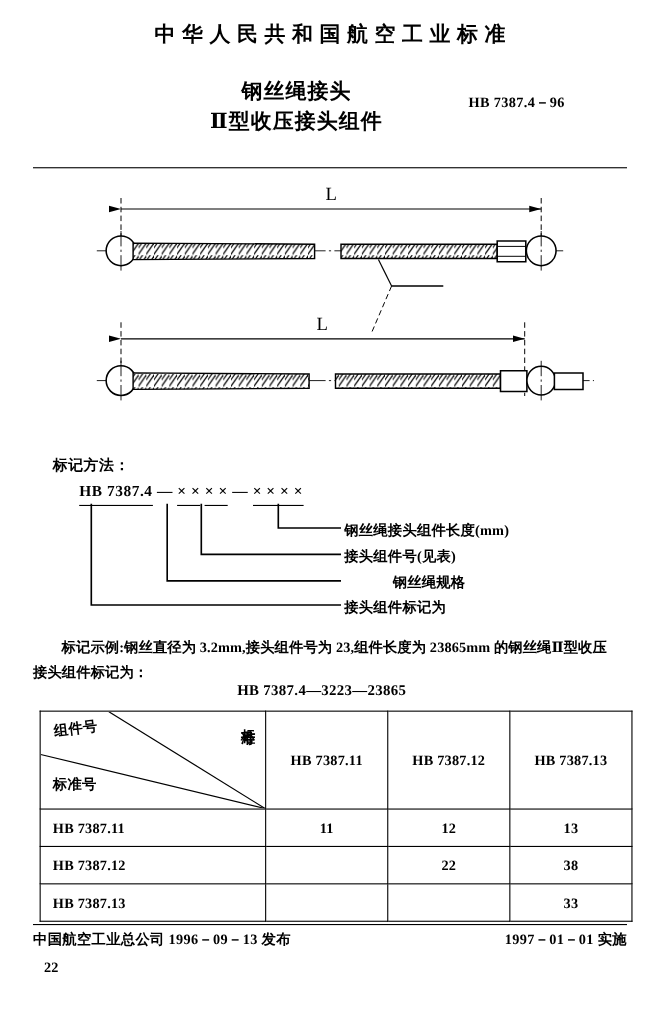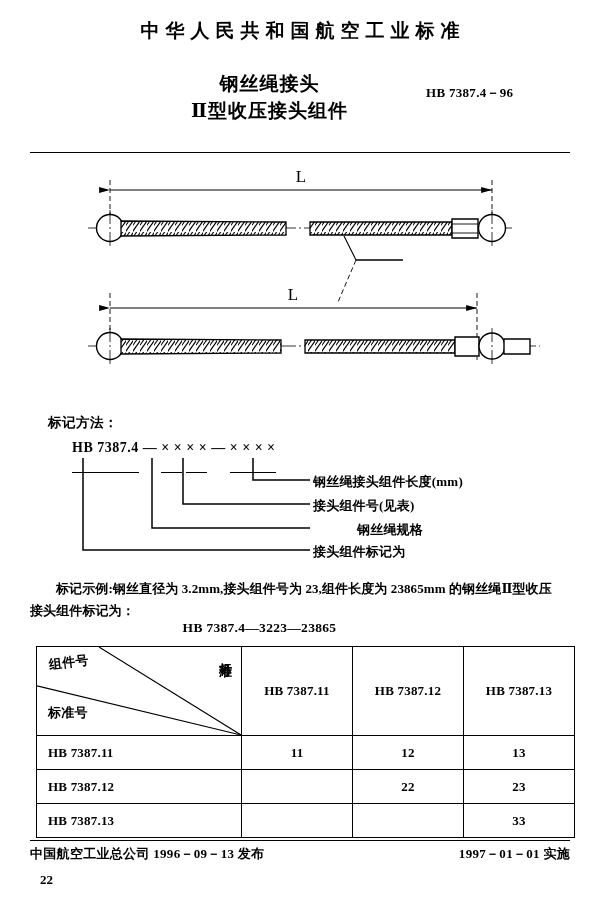--- a/index.html
+++ b/index.html
@@ -90,21 +90,21 @@
     top: 440px;
     left: 72px;
     font-size: 14px;
     font-weight: bold;
     letter-spacing: 0.5px;
     white-space: nowrap;
   }
   .code-text .seg {
     display: inline-block;
     border-bottom: 1.4px solid #000;
-    padding-bottom: 16px;
+    padding-bottom: 3px;
   }
   .code-text .dash {
     display: inline-block;
     padding: 0 4px;
   }
   .leader-label {
     position: absolute;
     font-size: 13px;
     font-weight: bold;
     letter-spacing: 0.2px;
@@ -125,20 +125,21 @@
   .example-para .indent { padding-left: 26px; }
   .example-code {
     position: absolute;
     top: 620px;
     left: 0;
     width: 519px;
     text-align: center;
     font-size: 13.5px;
     font-weight: bold;
     letter-spacing: 0.3px;
+    padding-left: 33px;
   }
 
   
   .data-table {
     position: absolute;
     top: 646px;
     left: 36px;
     width: 528px;
     border-collapse: collapse;
     table-layout: fixed;
@@ -355,21 +356,21 @@
   <tr>
     <td class="row-head">HB 7387.11</td>
     <td>11</td>
     <td>12</td>
     <td>13</td>
   </tr>
   <tr>
     <td class="row-head">HB 7387.12</td>
     <td></td>
     <td>22</td>
-    <td>23</td>
+    <td>38</td>
   </tr>
   <tr>
     <td class="row-head">HB 7387.13</td>
     <td></td>
     <td></td>
     <td>33</td>
   </tr>
 </tbody>
   </table>
 

